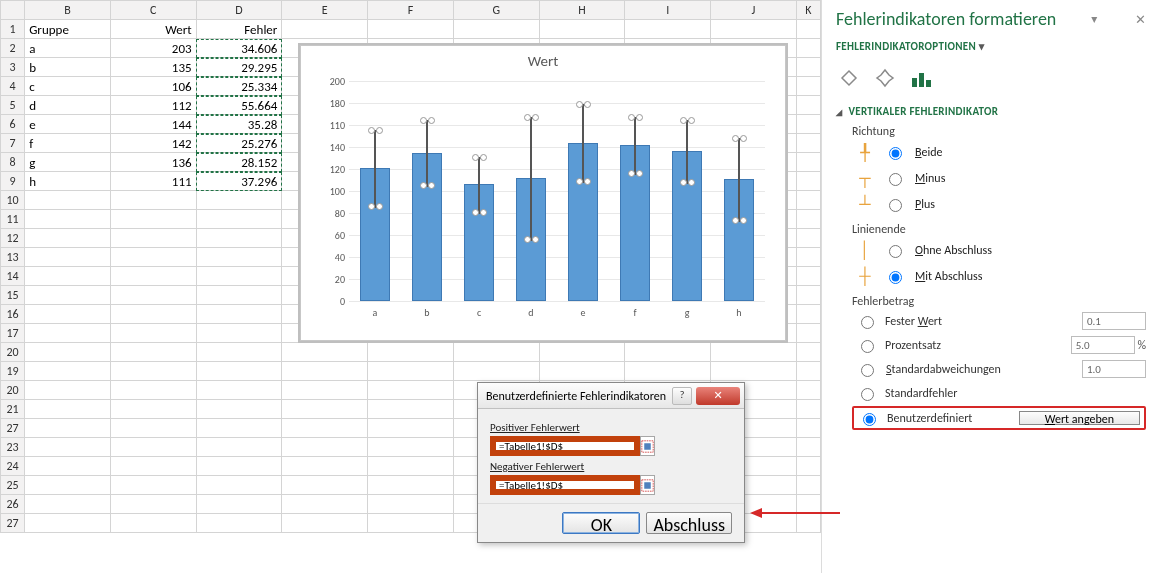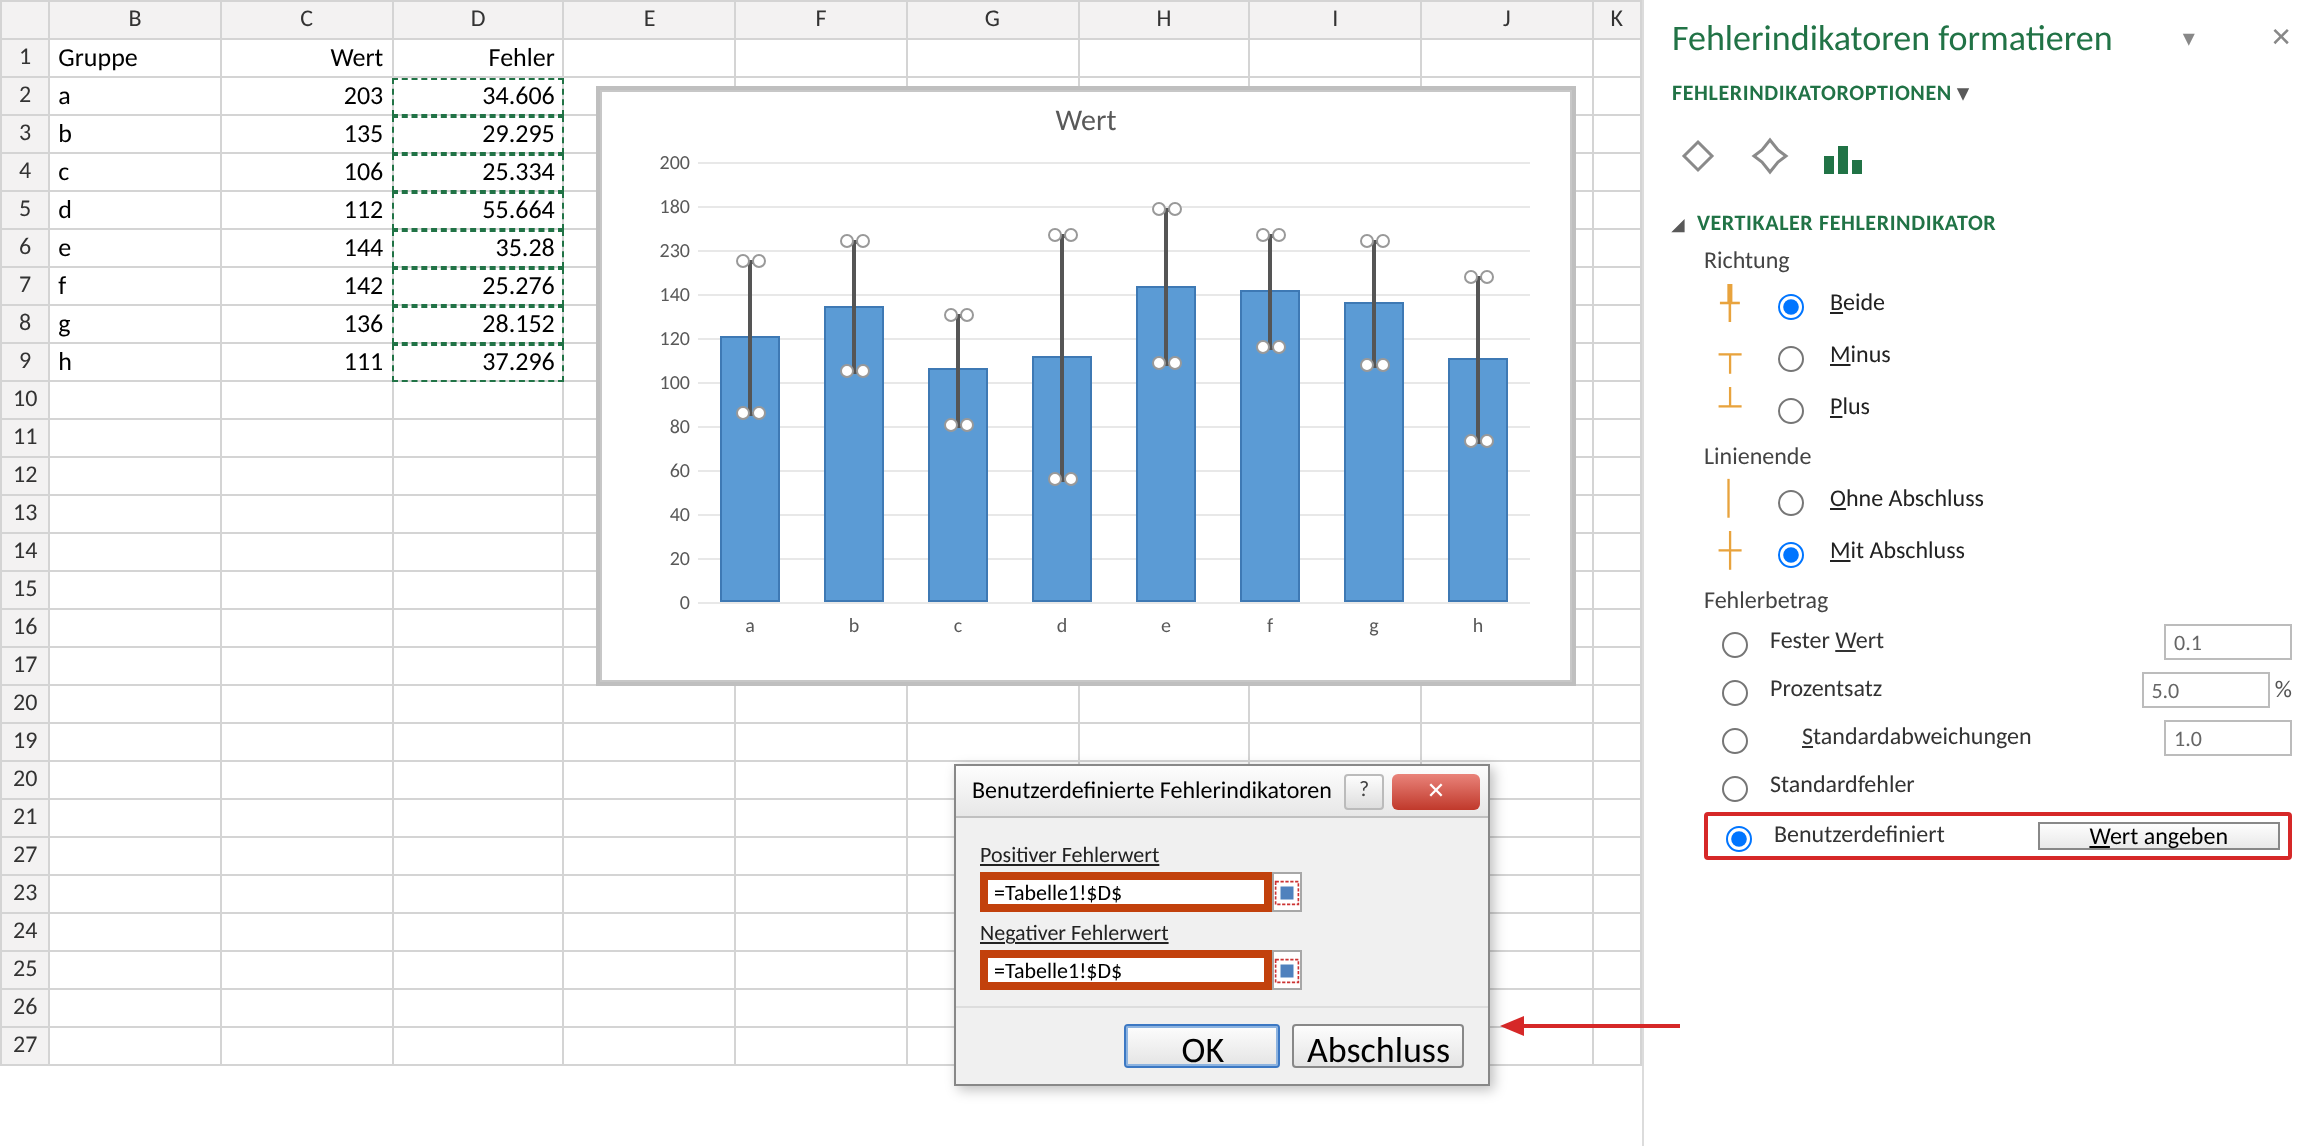--- a/index.html
+++ b/index.html
@@ -32,21 +32,21 @@
   .handle { position: absolute; width: 7px; height: 7px; background: #fff; border: 1px solid #999; border-radius: 50%; }
 
   
   .dialog { position: absolute; left: 477px; top: 382px; width: 268px; border: 1px solid #888; background: #f0f0f0; font-size: 12px; box-shadow: 2px 2px 6px rgba(0,0,0,.25); }
   .dlg-title { display: flex; justify-content: space-between; align-items: center; height: 26px; background: linear-gradient(#fdfdfd,#e7e7e7); border-bottom: 1px solid #c0c0c0; padding: 0 4px 0 8px; }
   .dlg-close { width: 44px; height: 18px; background: linear-gradient(#e9837a,#c0392b); border-radius: 3px; display: flex; align-items: center; justify-content: center; color: #fff; font-size: 11px; }
   .dlg-help { width: 20px; height: 18px; background: linear-gradient(#fdfdfd,#dedede); border: 1px solid #bbb; border-radius: 2px; text-align: center; font-size: 11px; color: #444; margin-right: 4px; }
   .dlg-body { padding: 8px 12px; }
   .dlg-body label { display: block; margin-top: 4px; font-size: 11px; color: #222; text-decoration: underline; }
   .dlg-input { width: 130px; margin-top: 2px; display: flex; }
-  .dlg-input input { flex: 1; height: 20px; font-size: 11px; border: 4px solid #c2410c; padding: 0 3px; background: #fff; }
+  .dlg-input input { flex: 1; height: 20px; font-size: 11px; border: 6px solid #c2410c; padding: 0 3px; background: #fff; }
   .ref-btn { width: 20px; height: 20px; border: 1px solid #a7a7a7; background: #fff; display: inline-flex; align-items: center; justify-content: center; }
   .ref-btn svg { width: 13px; height: 13px; }
   .dlg-btns { display: flex; justify-content: flex-end; gap: 6px; padding: 8px 12px; border-top: 1px solid #ddd; }
   .btn { height: 22px; min-width: 78px; font-size: 18px; border: 1px solid #888; background: linear-gradient(#fdfdfd,#e4e4e4); border-radius: 2px; }
   .btn.primary { border: 1px solid #3c78c3; box-shadow: 0 0 0 1px #8cb3e0 inset; }
 
   
   .pane { width: 332px; padding: 8px 8px 8px 14px; font-size: 12px; color: #333; }
   .pane-head { display: flex; justify-content: space-between; align-items: center; }
   .pane-title { color: #217346; font-size: 18px; font-weight: 300; }
@@ -447,21 +447,21 @@
       <div class="chart-title">Wert</div>
       <div class="y-axis">
           <div style="top:220px">0</div>
           <div style="top:198px">20</div>
           <div style="top:176px">40</div>
           <div style="top:154px">60</div>
           <div style="top:132px">80</div>
           <div style="top:110px">100</div>
           <div style="top:88px">120</div>
           <div style="top:66px">140</div>
-          <div style="top:44px">230</div>
+          <div style="top:44px">110</div>
           <div style="top:22px">180</div>
           <div style="top:0px">200</div>
         </div>
       <div class="plot">
           <div class="hgrid" style="top:220px"></div>
           <div class="hgrid" style="top:198px"></div>
           <div class="hgrid" style="top:176px"></div>
           <div class="hgrid" style="top:154px"></div>
           <div class="hgrid" style="top:132px"></div>
           <div class="hgrid" style="top:110px"></div>
@@ -656,21 +656,21 @@
         <input class="num-in" value="0.1" style="">
       </div>
     <div class="err-amt-row">
         <span style="display:flex;align-items:center;gap:8px">
           <input type="radio" name="amt" style="">
           <label>Prozentsatz</label>
         </span>
         <span><input class="num-in" value="5.0" style=""> <span class="pct">%</span></span>
       </div>
     <div class="err-amt-row">
-        <span style="display:flex;align-items:center;gap:24px">
+        <span style="display:flex;align-items:center;gap:9px">
           <input type="radio" name="amt" style="">
           <label><u>S</u>tandardabweichungen</label>
         </span>
         <input class="num-in" value="1.0" style="">
       </div>
     <div class="err-amt-row">
         <span style="display:flex;align-items:center;gap:8px">
           <input type="radio" name="amt" style="">
           <label>Standardfehler</label>
         </span>

